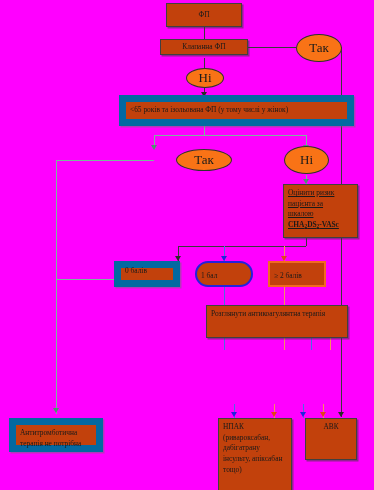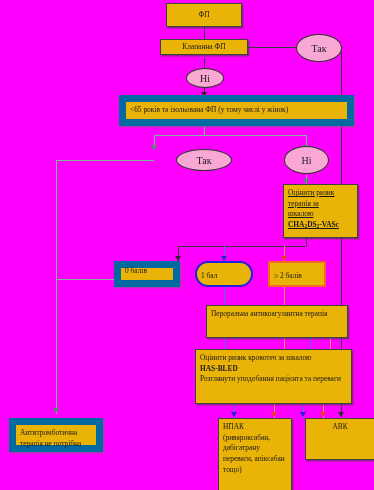--- a/index.html
+++ b/index.html
@@ -10,21 +10,21 @@
   #canvas {
     position: relative;
     width: 374px;
     height: 490px;
     background: #FF00FF;
     font-family: "Liberation Serif", "DejaVu Serif", serif;
     overflow: hidden;
   }
   .node {
     position: absolute;
-    background: #eab308;
+    background: #c2410c;
     box-sizing: border-box;
     font-size: 7.4px;
     line-height: 1.45;
     color: #1a1a1a;
     padding: 3px 4px;
   }
   .node.center {
     text-align: center;
   }
   .node.vcenter {
@@ -35,27 +35,27 @@
     display: flex;
     align-items: center;
     justify-content: center;
   }
   .b-dark  { border: 1px solid #404040; box-shadow: 1.5px 1.5px 0 rgba(60,60,60,.55); }
   .b-green { border: 7px solid #0369a1; box-shadow: 1.5px 1.5px 0 rgba(90,120,105,.45); }
   .b-blue  { border: 2px solid #2222dd; }
   .b-orng  { border: 2px solid #f26a21; }
   .ellipse {
     position: absolute;
-    background: #f9a8d4;
+    background: #f97316;
     border: 1px solid #303030;
     border-radius: 50%;
     display: flex;
     align-items: center;
     justify-content: center;
-    font-size: 10px;
+    font-size: 13px;
     color: #1a1a1a;
     box-sizing: border-box;
   }
   .line {
     position: absolute;
   }
   .ln-dark  { background: #3a3a3a; }
   .ln-green { background: #7ab79b; }
   .ln-blue  { background: #4a6fe0; }
   .ln-orng  { background: #f4925c; }
@@ -158,53 +158,48 @@
   <div class="ellipse" style="left:176px; top:149px; width:56px; height:22px;">
     <span>Так</span>
   </div>
 
   <div class="ellipse" style="left:284px; top:146px; width:45px; height:28px;">
     <span>Ні</span>
   </div>
 
   <div class="node b-dark" style="left:283px; top:184px; width:75px; height:54px;text-decoration:underline;">
     <div>Оцінити ризик</div>
-    <div>терапія за</div>
+    <div>пацієнта за</div>
     <div>шкалою</div>
     <div class="bold">CHA<sub>2</sub>DS<sub>2</sub>-VASc</div>
   </div>
 
   <div class="node b-green vcenter" style="left:114px; top:261px; width:66px; height:26px;">
     <span>0 балів</span>
   </div>
 
   <div class="node b-blue vcenter" style="left:195px; top:261px; width:58px; height:26px;border-radius:13px;">
     <span>1 бал</span>
   </div>
 
   <div class="node b-orng vcenter" style="left:268px; top:261px; width:58px; height:26px;">
     <span>≥ 2 балів</span>
   </div>
 
   <div class="node b-dark" style="left:206px; top:305px; width:142px; height:33px;">
-    <span>Пероральна антикоагулянтна терапія</span>
-  </div>
-
-  <div class="node b-dark" style="left:195px; top:349px; width:157px; height:55px;">
-    <div>Оцінити ризик кровотеч за шкалою</div>
-    <div class="bold">HAS-BLED</div>
-    <div>Розглянути уподобання пацієнта та переваги</div>
-  </div>
+    <span>Розглянути антикоагулянтна терапія</span>
+  </div>
+
 
   <div class="node b-green" style="left:9px; top:418px; width:94px; height:34px;">
     <span>Антитромботична терапія не потрібна</span>
   </div>
 
   <div class="node b-dark" style="left:218px; top:418px; width:74px; height:80px;">
     <div>НПАК</div>
-    <div>(ривароксабан, дабігатрану переваги, апіксабан тощо)</div>
-  </div>
-
-  <div class="node b-dark center" style="left:305px; top:418px; width:70px; height:42px;">
+    <div>(ривароксабан, дабігатрану інсульту, апіксабан тощо)</div>
+  </div>
+
+  <div class="node b-dark center" style="left:305px; top:418px; width:52px; height:42px;">
     <span>АВК</span>
   </div>
 
 </div>
 
 </body></html>

